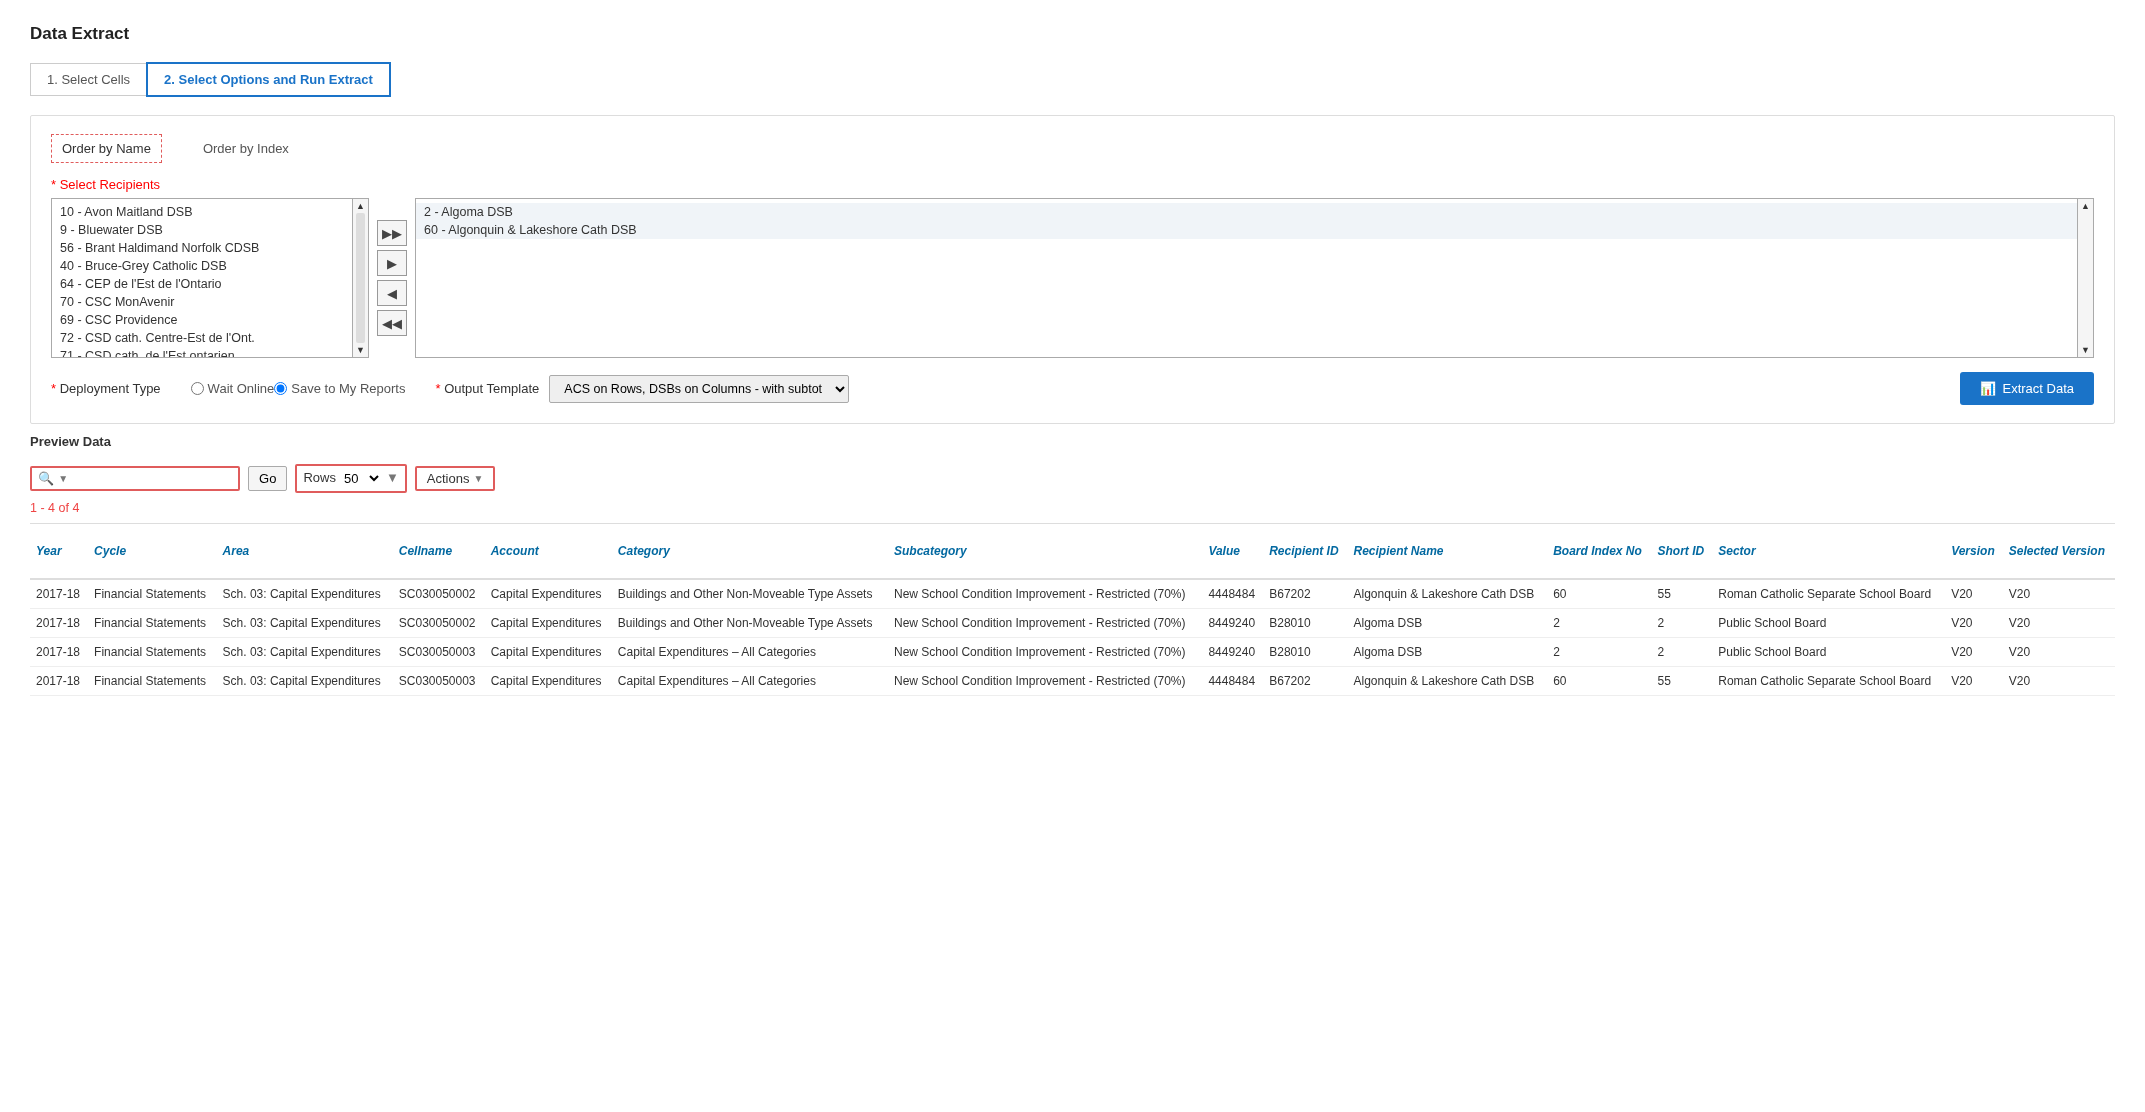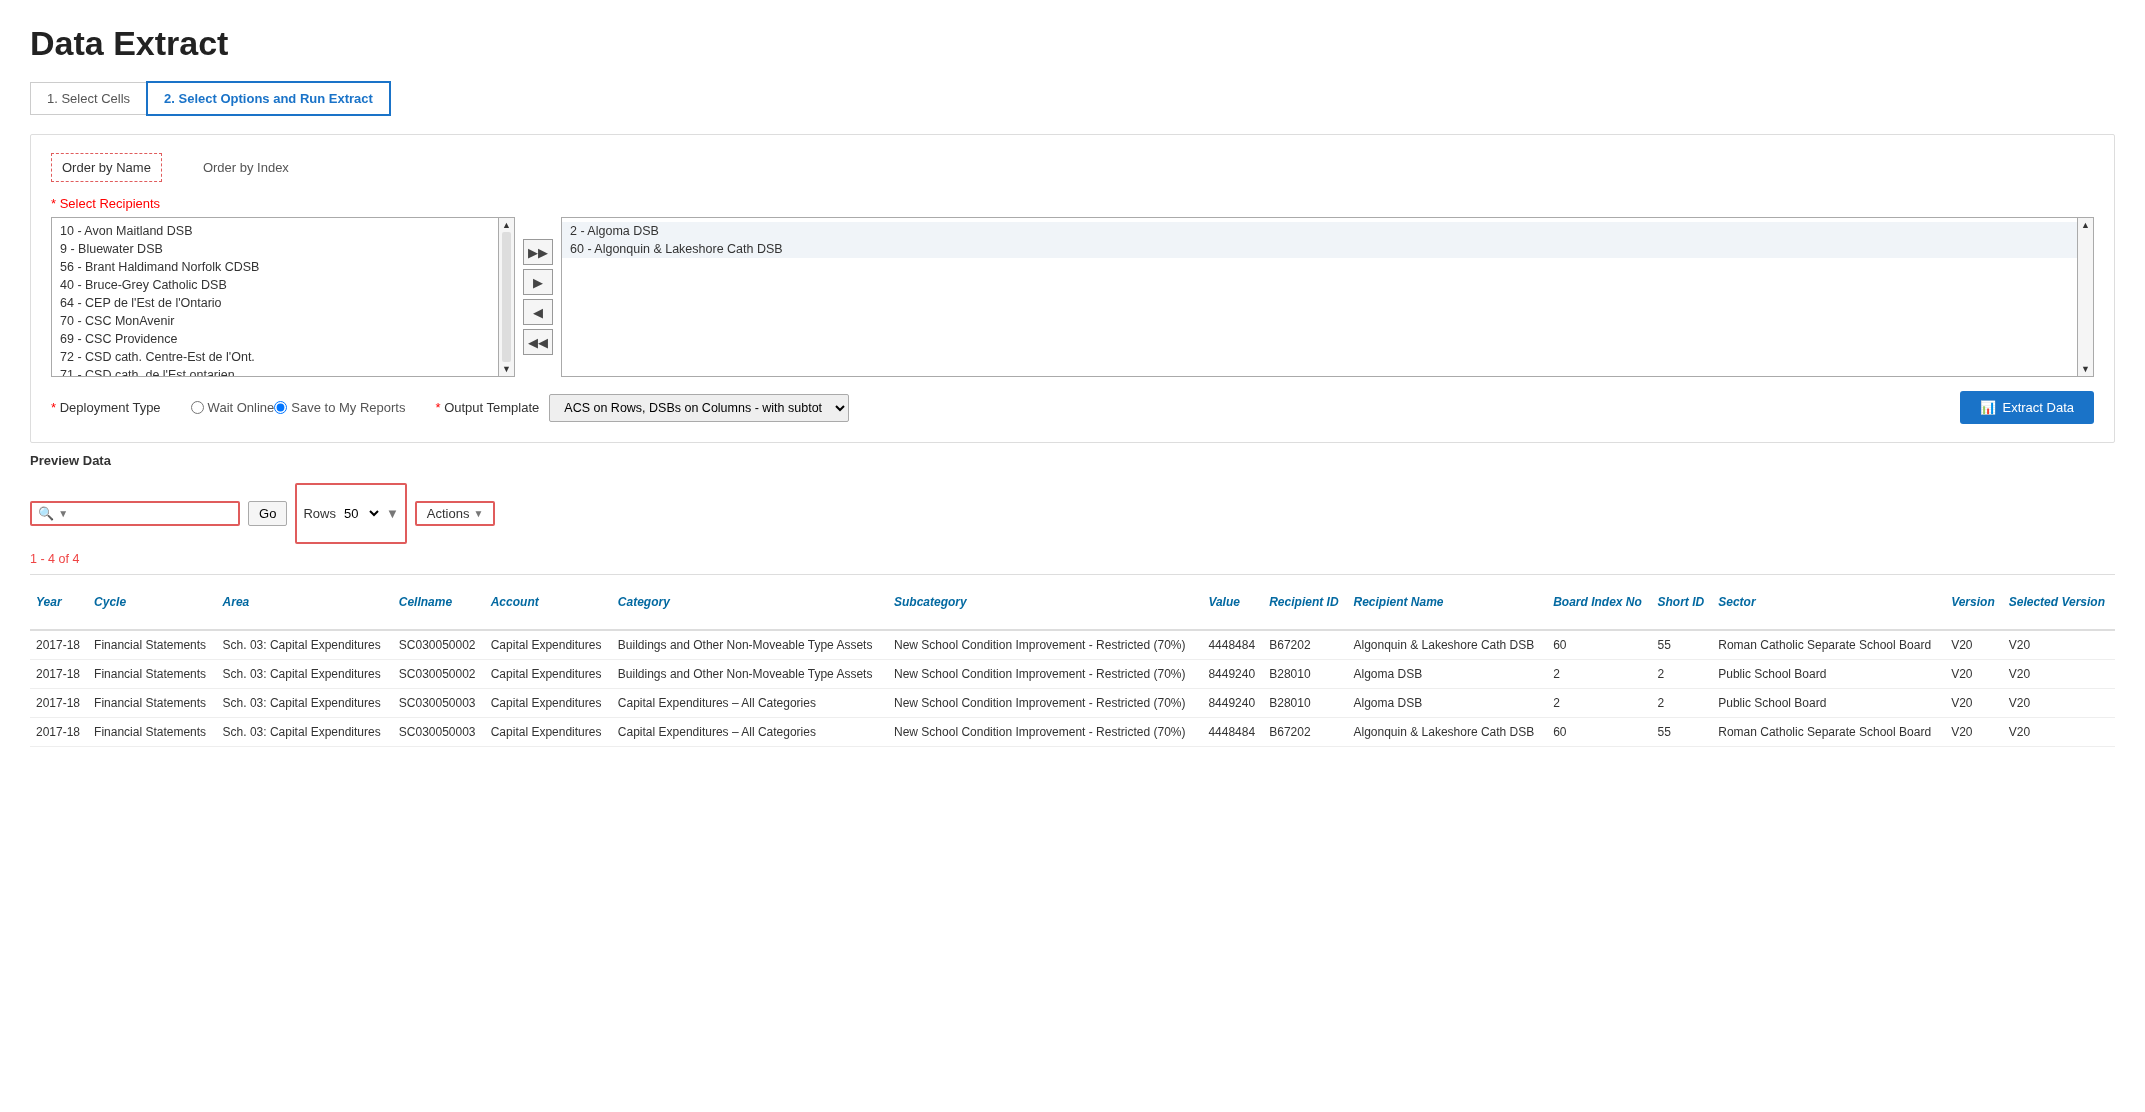--- a/index.html
+++ b/index.html
@@ -1,18 +1,18 @@
 <!DOCTYPE html>
 <html><head>
   <meta charset="utf-8">
   <style>
     * { box-sizing: border-box; margin: 0; padding: 0; }
     body { font-family: Arial, sans-serif; font-size: 13px; background: #fff; color: #333; }
     .page { padding: 24px 30px; }
-    h1 { font-size: 34px; font-weight: 600; color: #222; margin-bottom: 18px; }
+    h1 { font-size: 17px; font-weight: 600; color: #222; margin-bottom: 18px; }
 
     
     .tabs { display: flex; align-items: center; gap: 0; margin-bottom: 18px; }
     .tab {
       padding: 8px 16px;
       font-size: 13px;
       cursor: pointer;
       border: 1px solid #ccc;
       background: #fff;
       color: #555;
@@ -50,21 +50,21 @@
     
     .select-recipients-label { font-size: 13px; margin-bottom: 6px; }
     .select-recipients-label span { color: red; }
     .recipient-box {
       display: flex;
       align-items: stretch;
       gap: 0;
     }
     .list-box {
       border: 1px solid #aaa;
-      width: 448px;
+      width: 302px;
       height: 160px;
       overflow-y: auto;
       padding: 4px 0;
       background: #fff;
       font-size: 12.5px;
     }
     .list-box div {
       padding: 2px 8px;
       cursor: pointer;
       white-space: nowrap;
@@ -154,25 +154,25 @@
     }
     .go-btn {
       padding: 4px 10px;
       border: 1px solid #aaa;
       background: #f5f5f5;
       cursor: pointer;
       font-size: 13px;
       border-radius: 2px;
     }
     .rows-box {
-      display: flex; align-items: center;
+      display: flex; align-items: flex-start;
       border: 2px solid #e05c5c;
       border-radius: 2px;
       gap: 4px;
-      padding: 20px 6px;
+      padding: 4px 6px;
     }
     .rows-box span { font-size: 13px; }
     .rows-box select {
       border: none; outline: none; font-size: 13px; background: transparent;
     }
     .actions-box {
       display: flex; align-items: center;
       border: 2px solid #e05c5c;
       border-radius: 2px;
       padding: 3px 10px;

